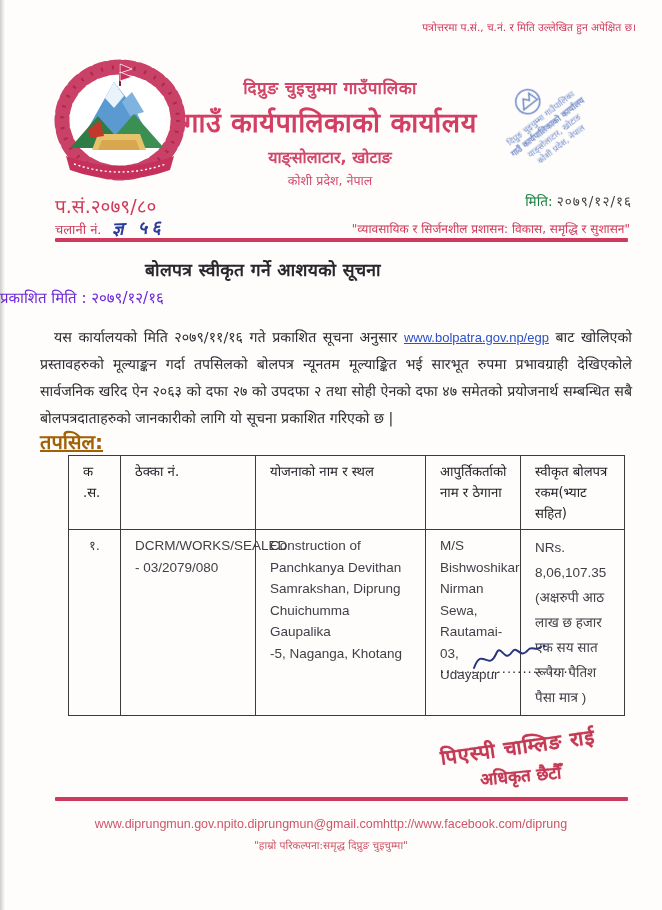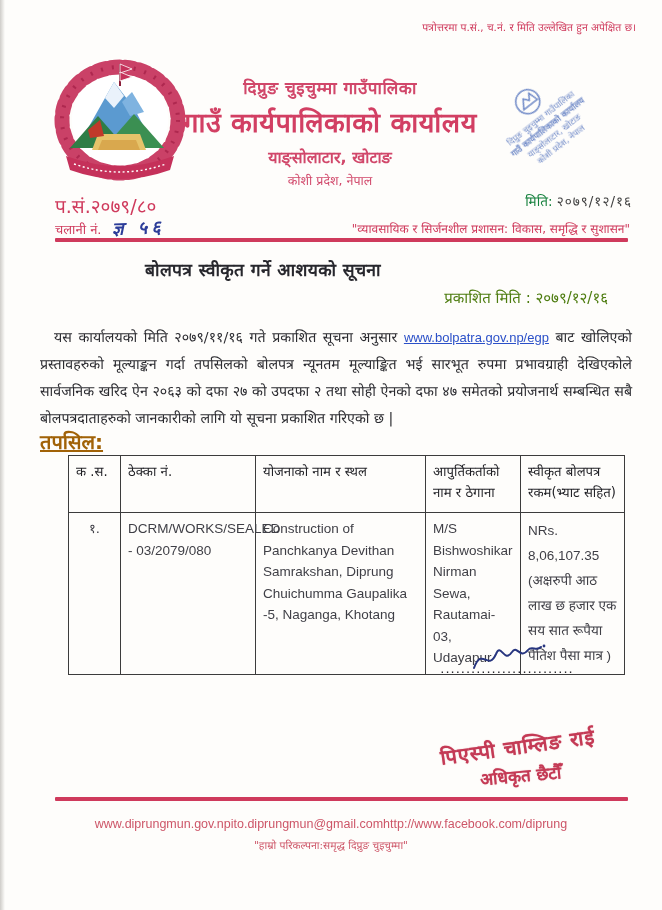--- a/index.html
+++ b/index.html
@@ -42,35 +42,35 @@
   .date-line .val{color:#404040;letter-spacing:1px;}
   .slogan{right:32px;top:220px;font-size:12px;color:#cf3a5c;}
 
   .rule{left:55px;width:573px;height:4px;background:#cf3a5c;border-radius:1px;}
   .rule1{top:238px;}
   .rule2{top:797px;}
 
   
   .notice-title{left:0;top:257px;width:526px;text-align:center;
     font-size:17.5px;font-weight:bold;color:#27272d;letter-spacing:.3px;}
-  .notice-pub{left:0;top:287px;width:608px;text-align:right;font-size:15px;color:#4d7c0f;}
+  .notice-pub{left:0;top:287px;width:608px;text-align:left;font-size:15px;color:#6d28d9;}
 
   
   .body-par{left:40px;top:324px;width:592px;font-size:14.2px;line-height:27px;
     text-align:justify;color:#2b2b30;text-indent:14px;}
   .body-par a{color:#2b50c8;text-decoration:underline;
     font-family:"Liberation Sans",sans-serif;font-size:13px;margin-top:47px;}
   .tapasil{left:40px;top:428px;font-size:20px;font-weight:bold;
     text-decoration:underline;color:#a16207;}
 
   
   table.notice-table{position:absolute;left:68px;top:455px;border-collapse:collapse;
     table-layout:fixed;width:556px;}
   .notice-table th,.notice-table td{border:1.3px solid #3c3c3c;vertical-align:top;
-    padding:5px 7px;white-space:pre-line;}
+    padding:5px 14px;white-space:pre-line;}
   .notice-table th{font-size:13.2px;font-weight:normal;text-align:left;
     color:#1f1f24;line-height:21px;height:46px;}
   .notice-table td{font-family:"Liberation Sans",sans-serif;font-size:13.5px;
     color:#3f3f46;line-height:21.5px;height:146px;}
   .notice-table td.sn{font-family:"DejaVu Sans",sans-serif;text-align:center;font-size:13px;}
   .notice-table td.amount{line-height:25px;}
 
   
   .sig-wrap{right:40px;top:662px;width:230px;text-align:center;}
   .sig-dots{font-size:13px;color:#2b2b30;letter-spacing:1px;line-height:14px;}

